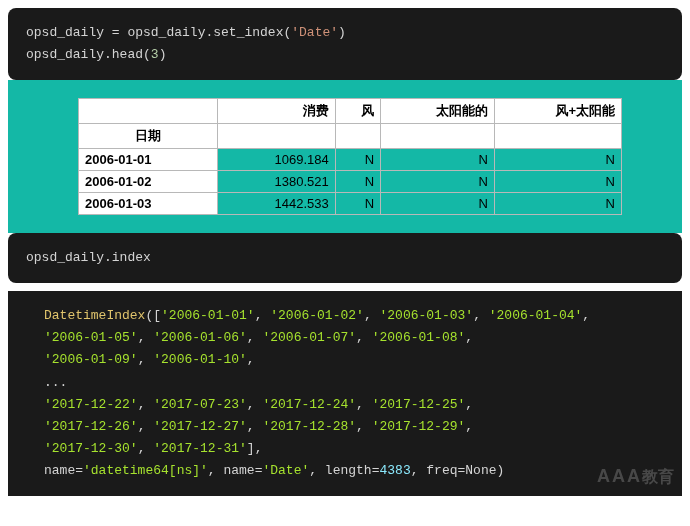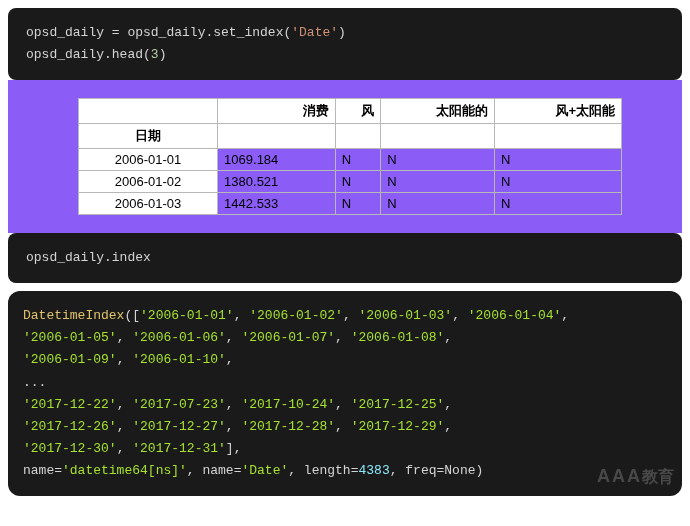--- a/index.html
+++ b/index.html
@@ -18,34 +18,34 @@
     color: #d4d4d4;
     line-height: 1.7;
     white-space: pre-wrap;
     word-break: break-word;
   }
   .code-block .str { color: #ce9178; }
   .code-block .num { color: #b5cea8; }
   .code-block .var { color: #d4d4d4; }
   .output-block {
     background: #1a1a1a;
-    border-radius: 12px;
-    padding: 14px 15px;
+    border-radius: 0;
+    padding: 14px 36px;
     color: #d4d4d4;
     line-height: 1.7;
     white-space: pre-wrap;
     word-break: break-word;
     position: relative;
   }
   .output-block .cls { color: #e0c46c; }
   .output-block .str2 { color: #a6e22e; }
   .output-block .num2 { color: #8be9fd; }
   .table-wrap {
     padding: 18px 60px 18px 70px;
-    background: #8b5cf6;
+    background: #14b8a6;
   }
   table {
     border-collapse: collapse;
     width: 100%;
     font-family: Arial, sans-serif;
     font-size: 13px;
   }
   table th, table td {
     border: 1px solid #b8b8b8;
     padding: 3px 6px;
@@ -54,26 +54,26 @@
   table thead th {
     text-align: right;
     font-weight: bold;
     background: #fff;
   }
   table thead th.idx-label {
     text-align: center;
     font-weight: bold;
   }
   table tbody th {
-    text-align: center;
-    font-weight: normal;
+    text-align: left;
+    font-weight: bold;
     background: #fff;
   }
   table tbody td {
-    text-align: left;
+    text-align: right;
   }
   .watermark {
     position: absolute;
     right: 8px;
     bottom: 4px;
     font-family: Arial, sans-serif;
     font-size: 18px;
     font-weight: bold;
     color: rgba(160,160,160,0.35);
     letter-spacing: 2px;
@@ -133,17 +133,17 @@
 </div>
 
 <div class="code-block"><span class="var">opsd_daily.index</span></div>
 
 <div class="spacer"></div>
 
 <div class="output-block"><span class="cls">DatetimeIndex</span><span>([</span><span class="str2">'2006-01-01'</span>, <span class="str2">'2006-01-02'</span>, <span class="str2">'2006-01-03'</span>, <span class="str2">'2006-01-04'</span>,
 <span class="str2">'2006-01-05'</span>, <span class="str2">'2006-01-06'</span>, <span class="str2">'2006-01-07'</span>, <span class="str2">'2006-01-08'</span>,
 <span class="str2">'2006-01-09'</span>, <span class="str2">'2006-01-10'</span>,
 <span>...</span>
-<span class="str2">'2017-12-22'</span>, <span class="str2">'2017-07-23'</span>, <span class="str2">'2017-10-24'</span>, <span class="str2">'2017-12-25'</span>,
+<span class="str2">'2017-12-22'</span>, <span class="str2">'2017-07-23'</span>, <span class="str2">'2017-12-24'</span>, <span class="str2">'2017-12-25'</span>,
 <span class="str2">'2017-12-26'</span>, <span class="str2">'2017-12-27'</span>, <span class="str2">'2017-12-28'</span>, <span class="str2">'2017-12-29'</span>,
 <span class="str2">'2017-12-30'</span>, <span class="str2">'2017-12-31'</span><span>],</span>
 <span>name=</span><span class="str2">'datetime64[ns]'</span><span>, name=</span><span class="str2">'Date'</span><span>, length=</span><span class="num2">4383</span><span>, freq=None)</span>
 <span class="watermark"><span>AAA</span><small>教育</small></span></div>
 
 </body></html>

